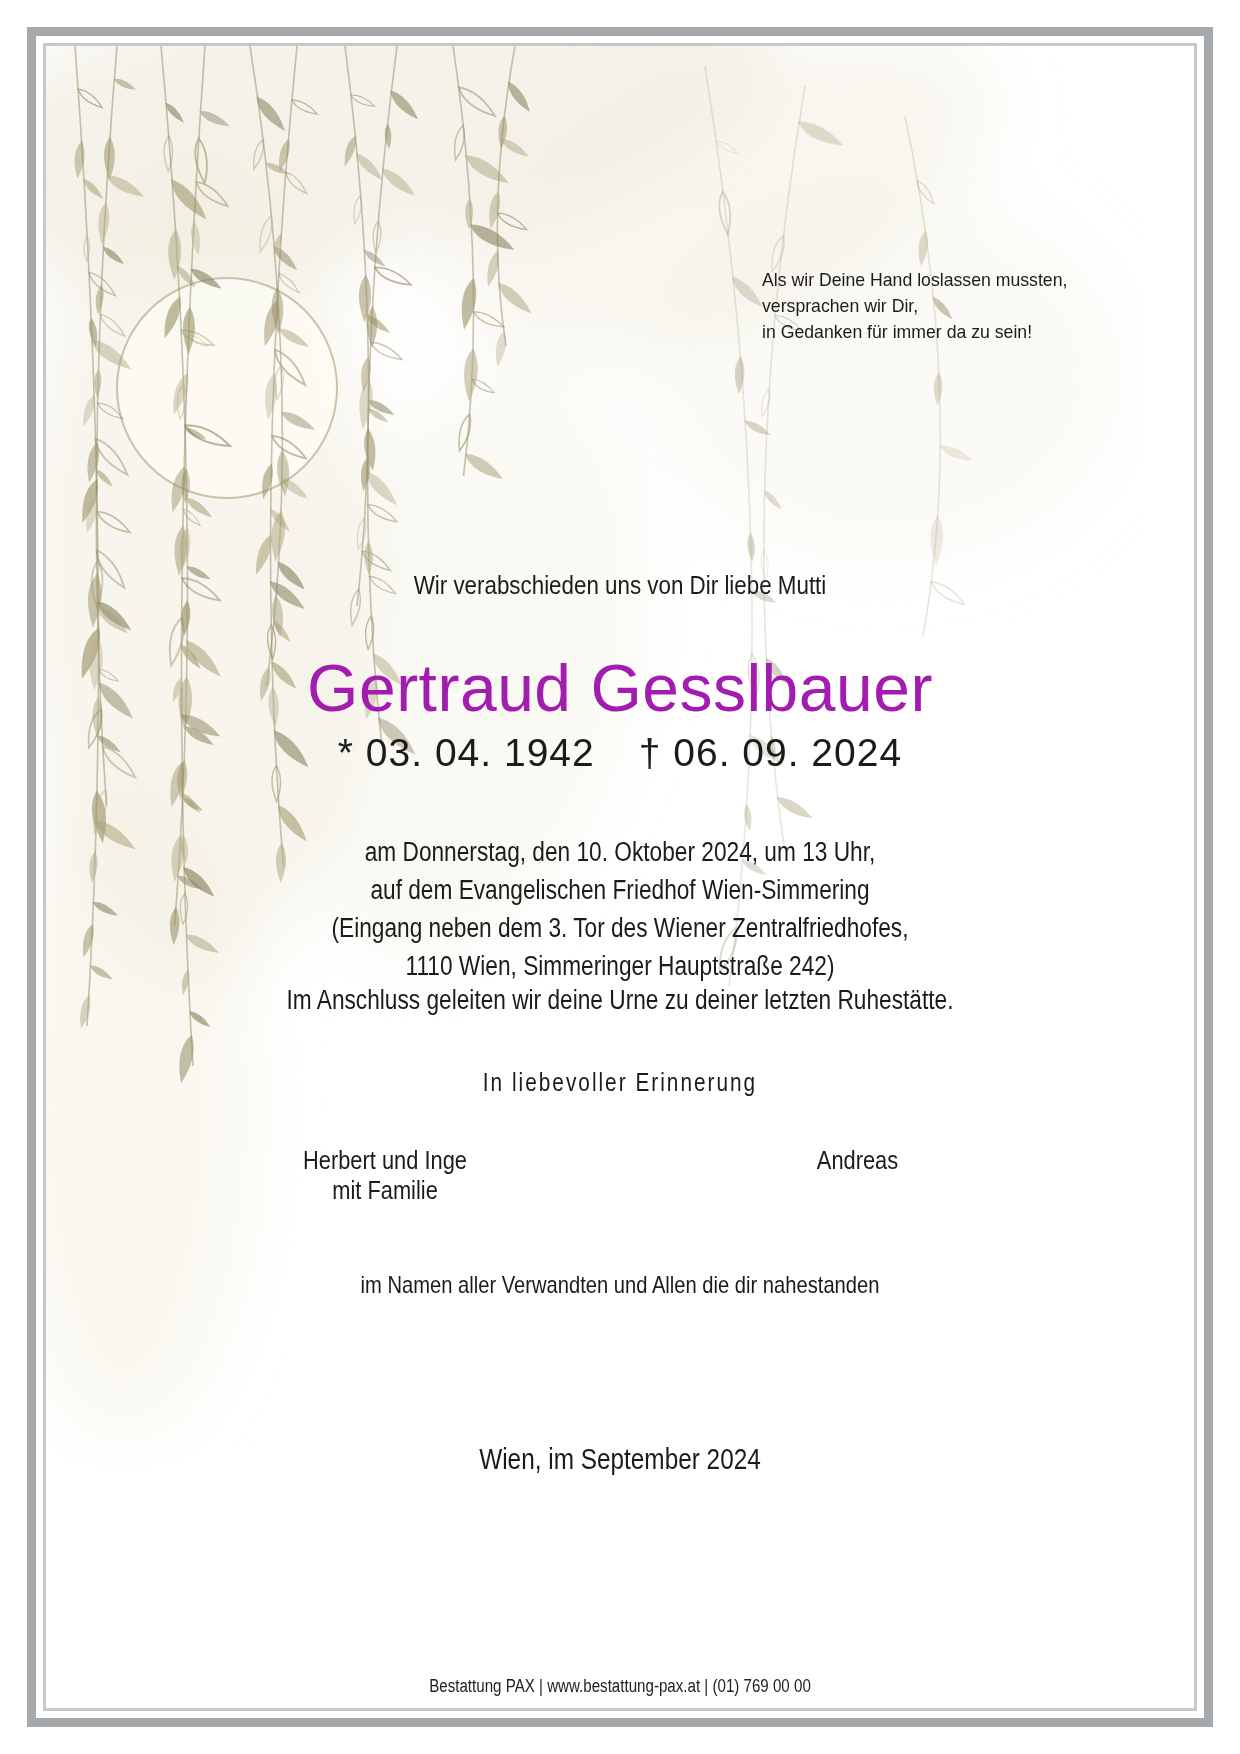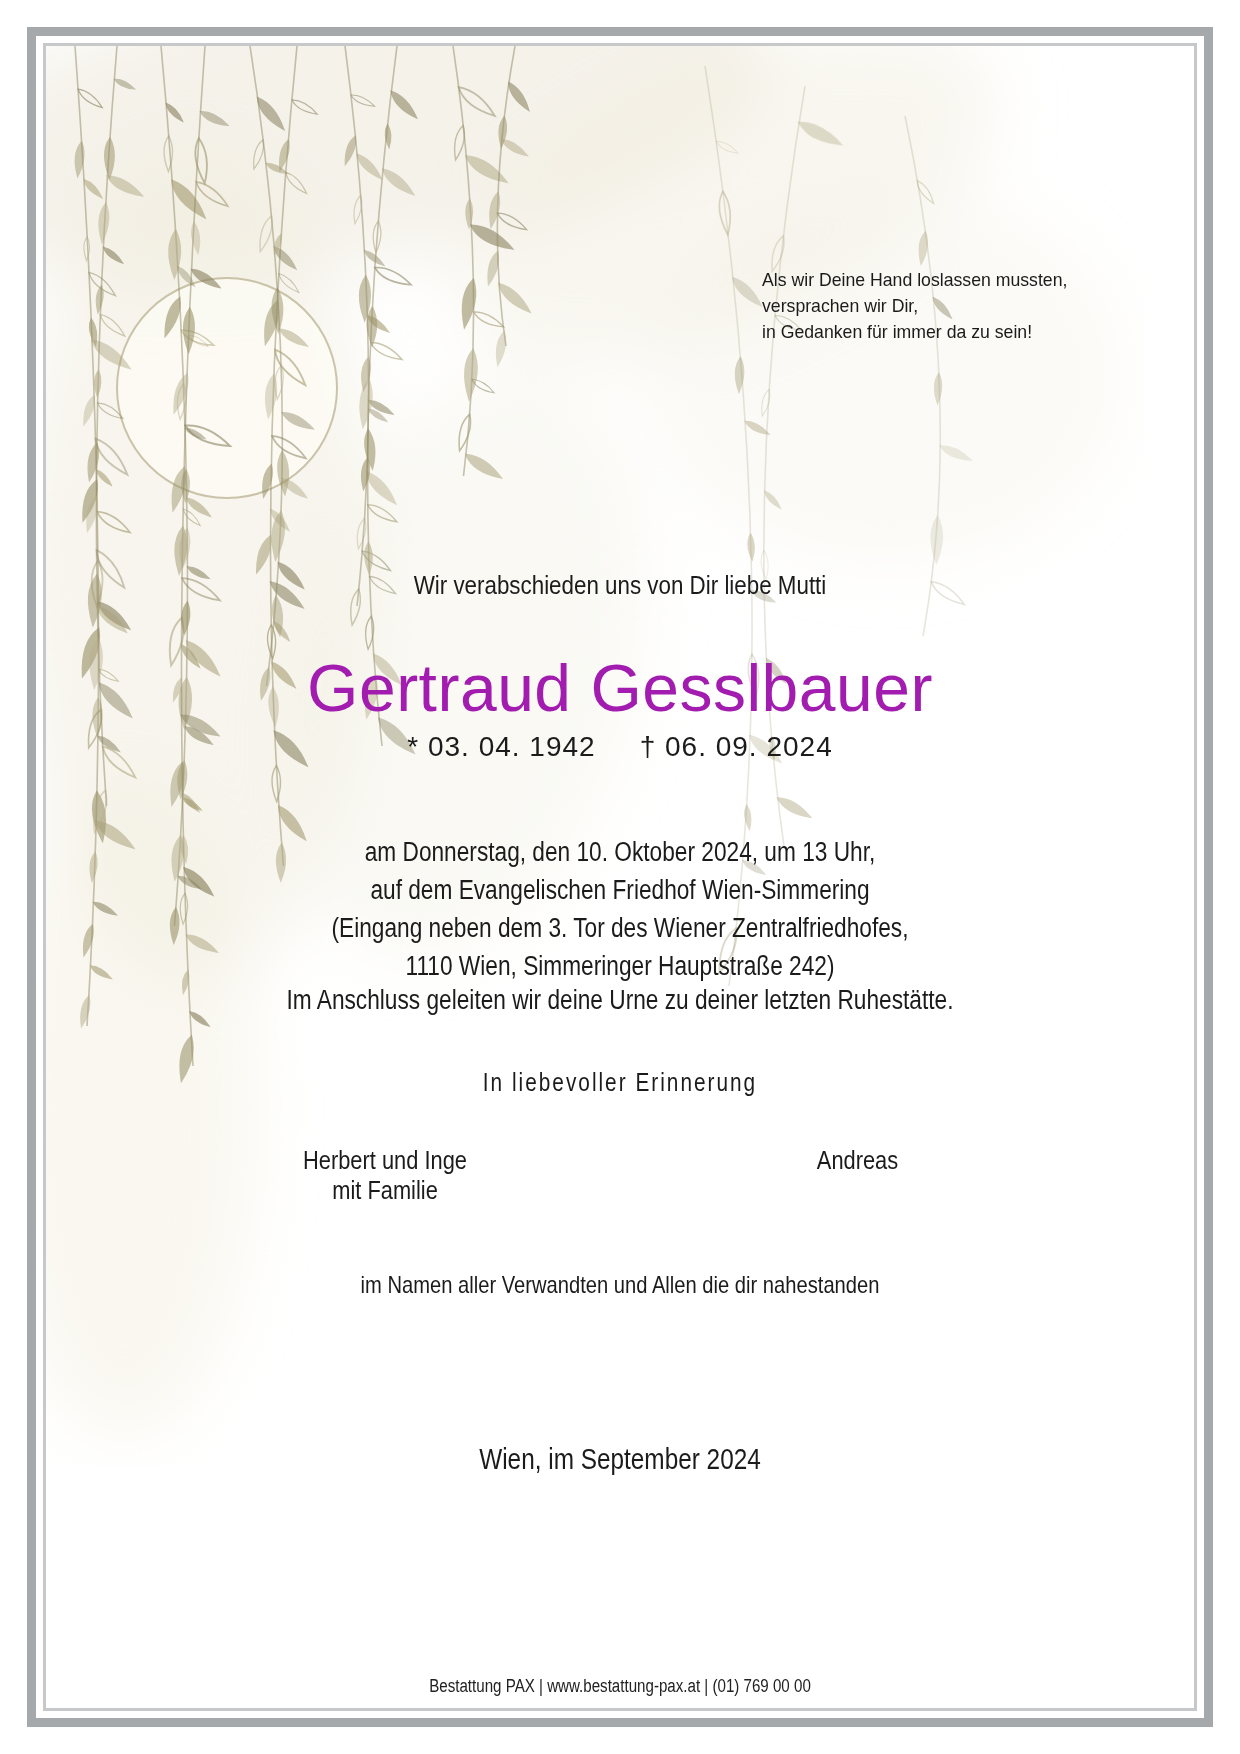--- a/index.html
+++ b/index.html
@@ -31,21 +31,21 @@
   .quote{
     position:absolute;left:762px;top:267px;
     font-size:19px;line-height:26px;text-align:left;
     transform:scaleX(0.93);transform-origin:0 0;white-space:nowrap;
   }
   .farewell{top:570px;font-size:26px;transform:scaleX(0.86);}
   .name{top:650px;font-size:66px;letter-spacing:0.5px;color:#a21caf;}
   .dates{
     position:absolute;left:0;right:0;top:731px;
     display:flex;justify-content:center;gap:44px;
-    font-size:28px;letter-spacing:1px;white-space:nowrap;
+    font-size:39px;letter-spacing:1px;white-space:nowrap;
   }
   .ceremony{top:833px;font-size:27px;line-height:38px;}
   .ceremony-note{top:985px;font-size:27px;}
   .remember-heading{top:1067px;font-size:26px;letter-spacing:2.5px;transform:scaleX(0.80);}
   .mourners-left{
     position:absolute;left:250px;top:1145px;width:270px;
     text-align:center;font-size:26px;line-height:30px;white-space:nowrap;
     transform:scaleX(0.84);
   }
   .mourners-right{

